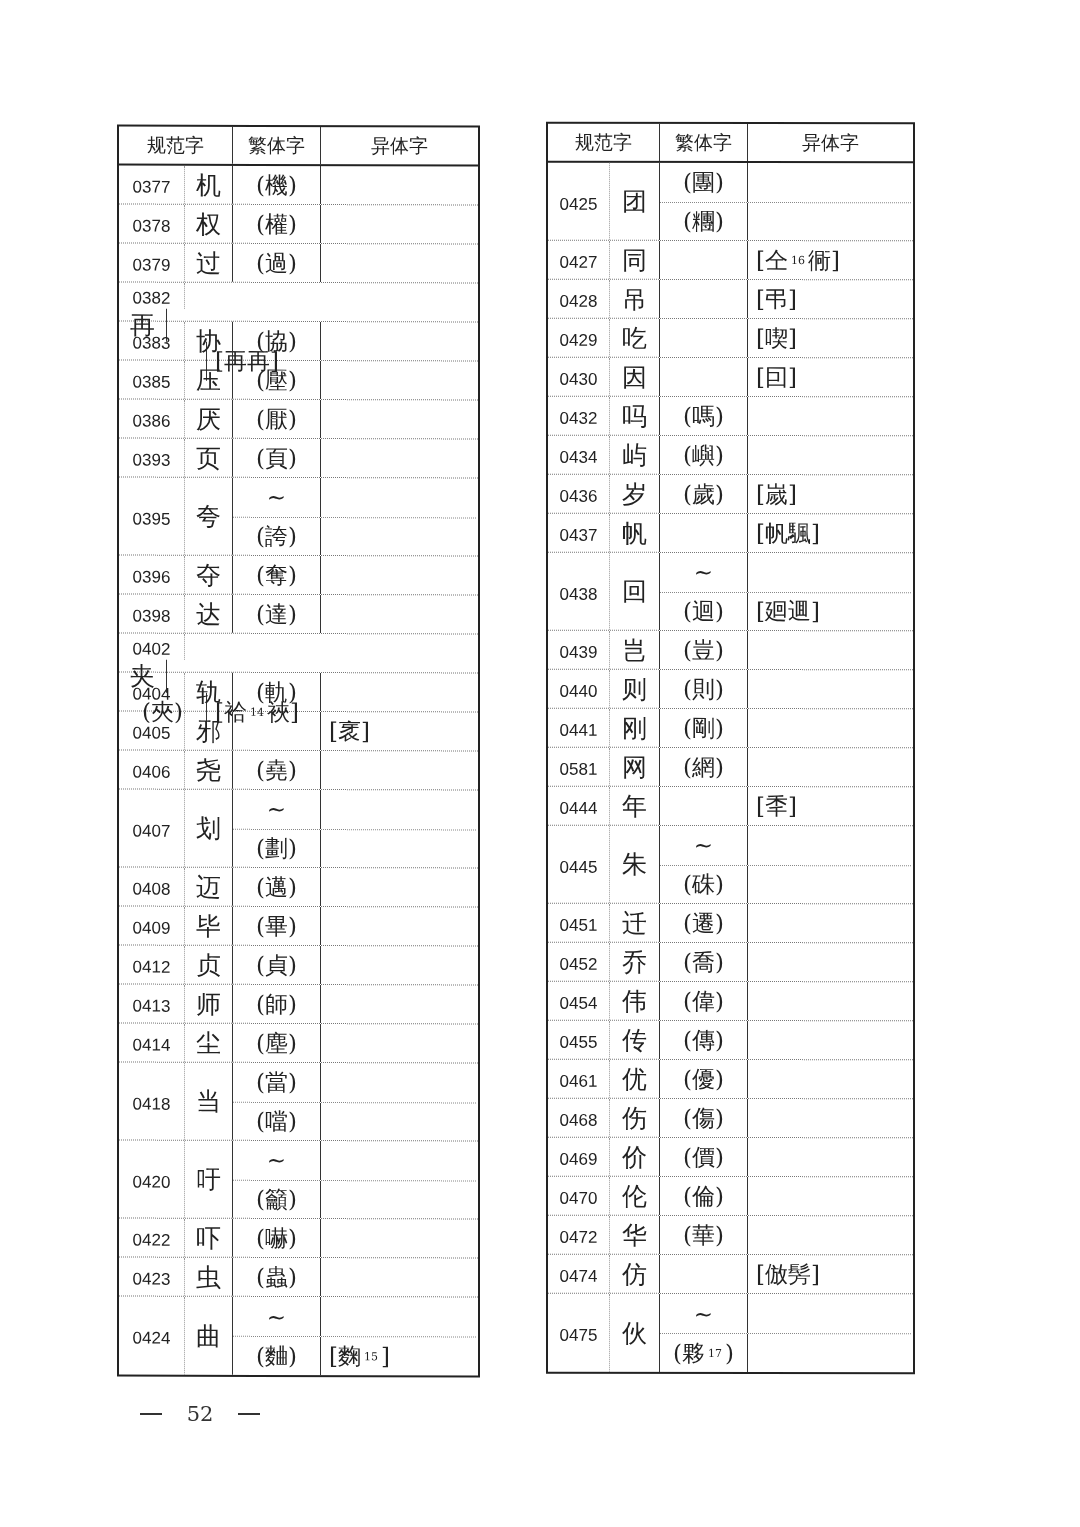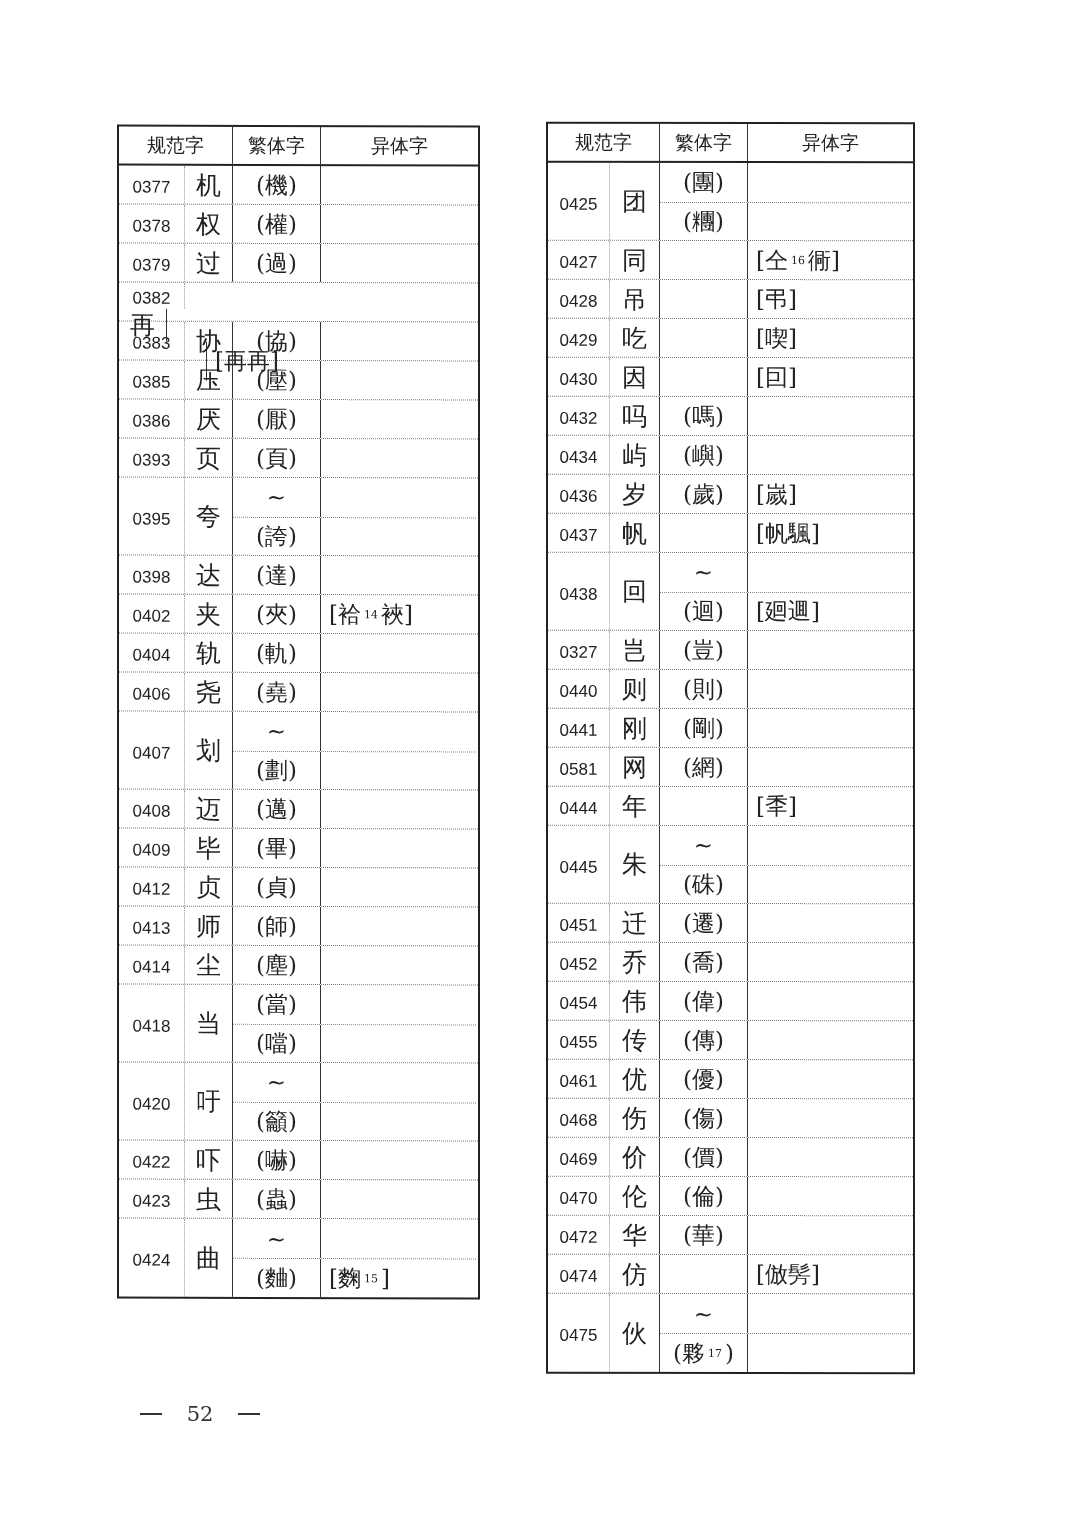--- a/index.html
+++ b/index.html
@@ -192,34 +192,48 @@
           <div class="c-trad" style="width: 88px;">
             <span>(誇)</span>
           </div>
           <div class="c-var" style="width: 155px;">
             <span></span>
           </div>
         </div>
       </div>
     </div>
     <div class="row" style="height: 39px;">
+      <div class="c-code" style="width: 66px;">0396</div>
+      <div class="c-char" style="width: 48px;">夺</div>
+      <div class="c-sub">
+        <div class="sub" style="height: 39px;">
+          <div class="c-trad" style="width: 88px;">
+            <span>(奪)</span>
+          </div>
+          <div class="c-var" style="width: 155px;">
+            <span></span>
+          </div>
+        </div>
+      </div>
+    </div>
+    <div class="row" style="height: 39px;">
       <div class="c-code" style="width: 66px;">0398</div>
       <div class="c-char" style="width: 48px;">达</div>
       <div class="c-sub">
         <div class="sub" style="height: 39px;">
           <div class="c-trad" style="width: 88px;">
             <span>(達)</span>
           </div>
           <div class="c-var" style="width: 155px;">
             <span></span>
           </div>
         </div>
       </div>
     </div>
-    <div class="row" style="height: 39px;">
+    <div class="row" style="height: 39px; flex-direction: column;">
       <div class="c-code" style="width: 66px;">0402</div>
       <div class="c-char" style="width: 48px;">夹</div>
       <div class="c-sub">
         <div class="sub" style="height: 39px;">
           <div class="c-trad" style="width: 88px;">
             <span>(夾)</span>
           </div>
           <div class="c-var" style="width: 155px;">
             <span>[袷</span>
             <sup class="fn">14</sup>
@@ -231,20 +245,34 @@
     <div class="row" style="height: 39px;">
       <div class="c-code" style="width: 66px;">0404</div>
       <div class="c-char" style="width: 48px;">轨</div>
       <div class="c-sub">
         <div class="sub" style="height: 39px;">
           <div class="c-trad" style="width: 88px;">
             <span>(軌)</span>
           </div>
           <div class="c-var" style="width: 155px;">
             <span></span>
+          </div>
+        </div>
+      </div>
+    </div>
+    <div class="row" style="height: 39px;">
+      <div class="c-code" style="width: 66px;">0405</div>
+      <div class="c-char" style="width: 48px;">邪</div>
+      <div class="c-sub">
+        <div class="sub" style="height: 39px;">
+          <div class="c-trad" style="width: 88px;">
+            <span></span>
+          </div>
+          <div class="c-var" style="width: 155px;">
+            <span>[衺]</span>
           </div>
         </div>
       </div>
     </div>
     <div class="row" style="height: 39px;">
       <div class="c-code" style="width: 66px;">0406</div>
       <div class="c-char" style="width: 48px;">尧</div>
       <div class="c-sub">
         <div class="sub" style="height: 39px;">
           <div class="c-trad" style="width: 88px;">
@@ -603,21 +631,21 @@
           <div class="c-trad" style="width: 88px;">
             <span>(迴)</span>
           </div>
           <div class="c-var" style="width: 163px;">
             <span>[廻逥]</span>
           </div>
         </div>
       </div>
     </div>
     <div class="row" style="height: 39px;">
-      <div class="c-code" style="width: 62px;">0327</div>
+      <div class="c-code" style="width: 62px;">0439</div>
       <div class="c-char" style="width: 50px;">岂</div>
       <div class="c-sub">
         <div class="sub" style="height: 39px;">
           <div class="c-trad" style="width: 88px;">
             <span>(豈)</span>
           </div>
           <div class="c-var" style="width: 163px;">
             <span></span>
           </div>
         </div>

